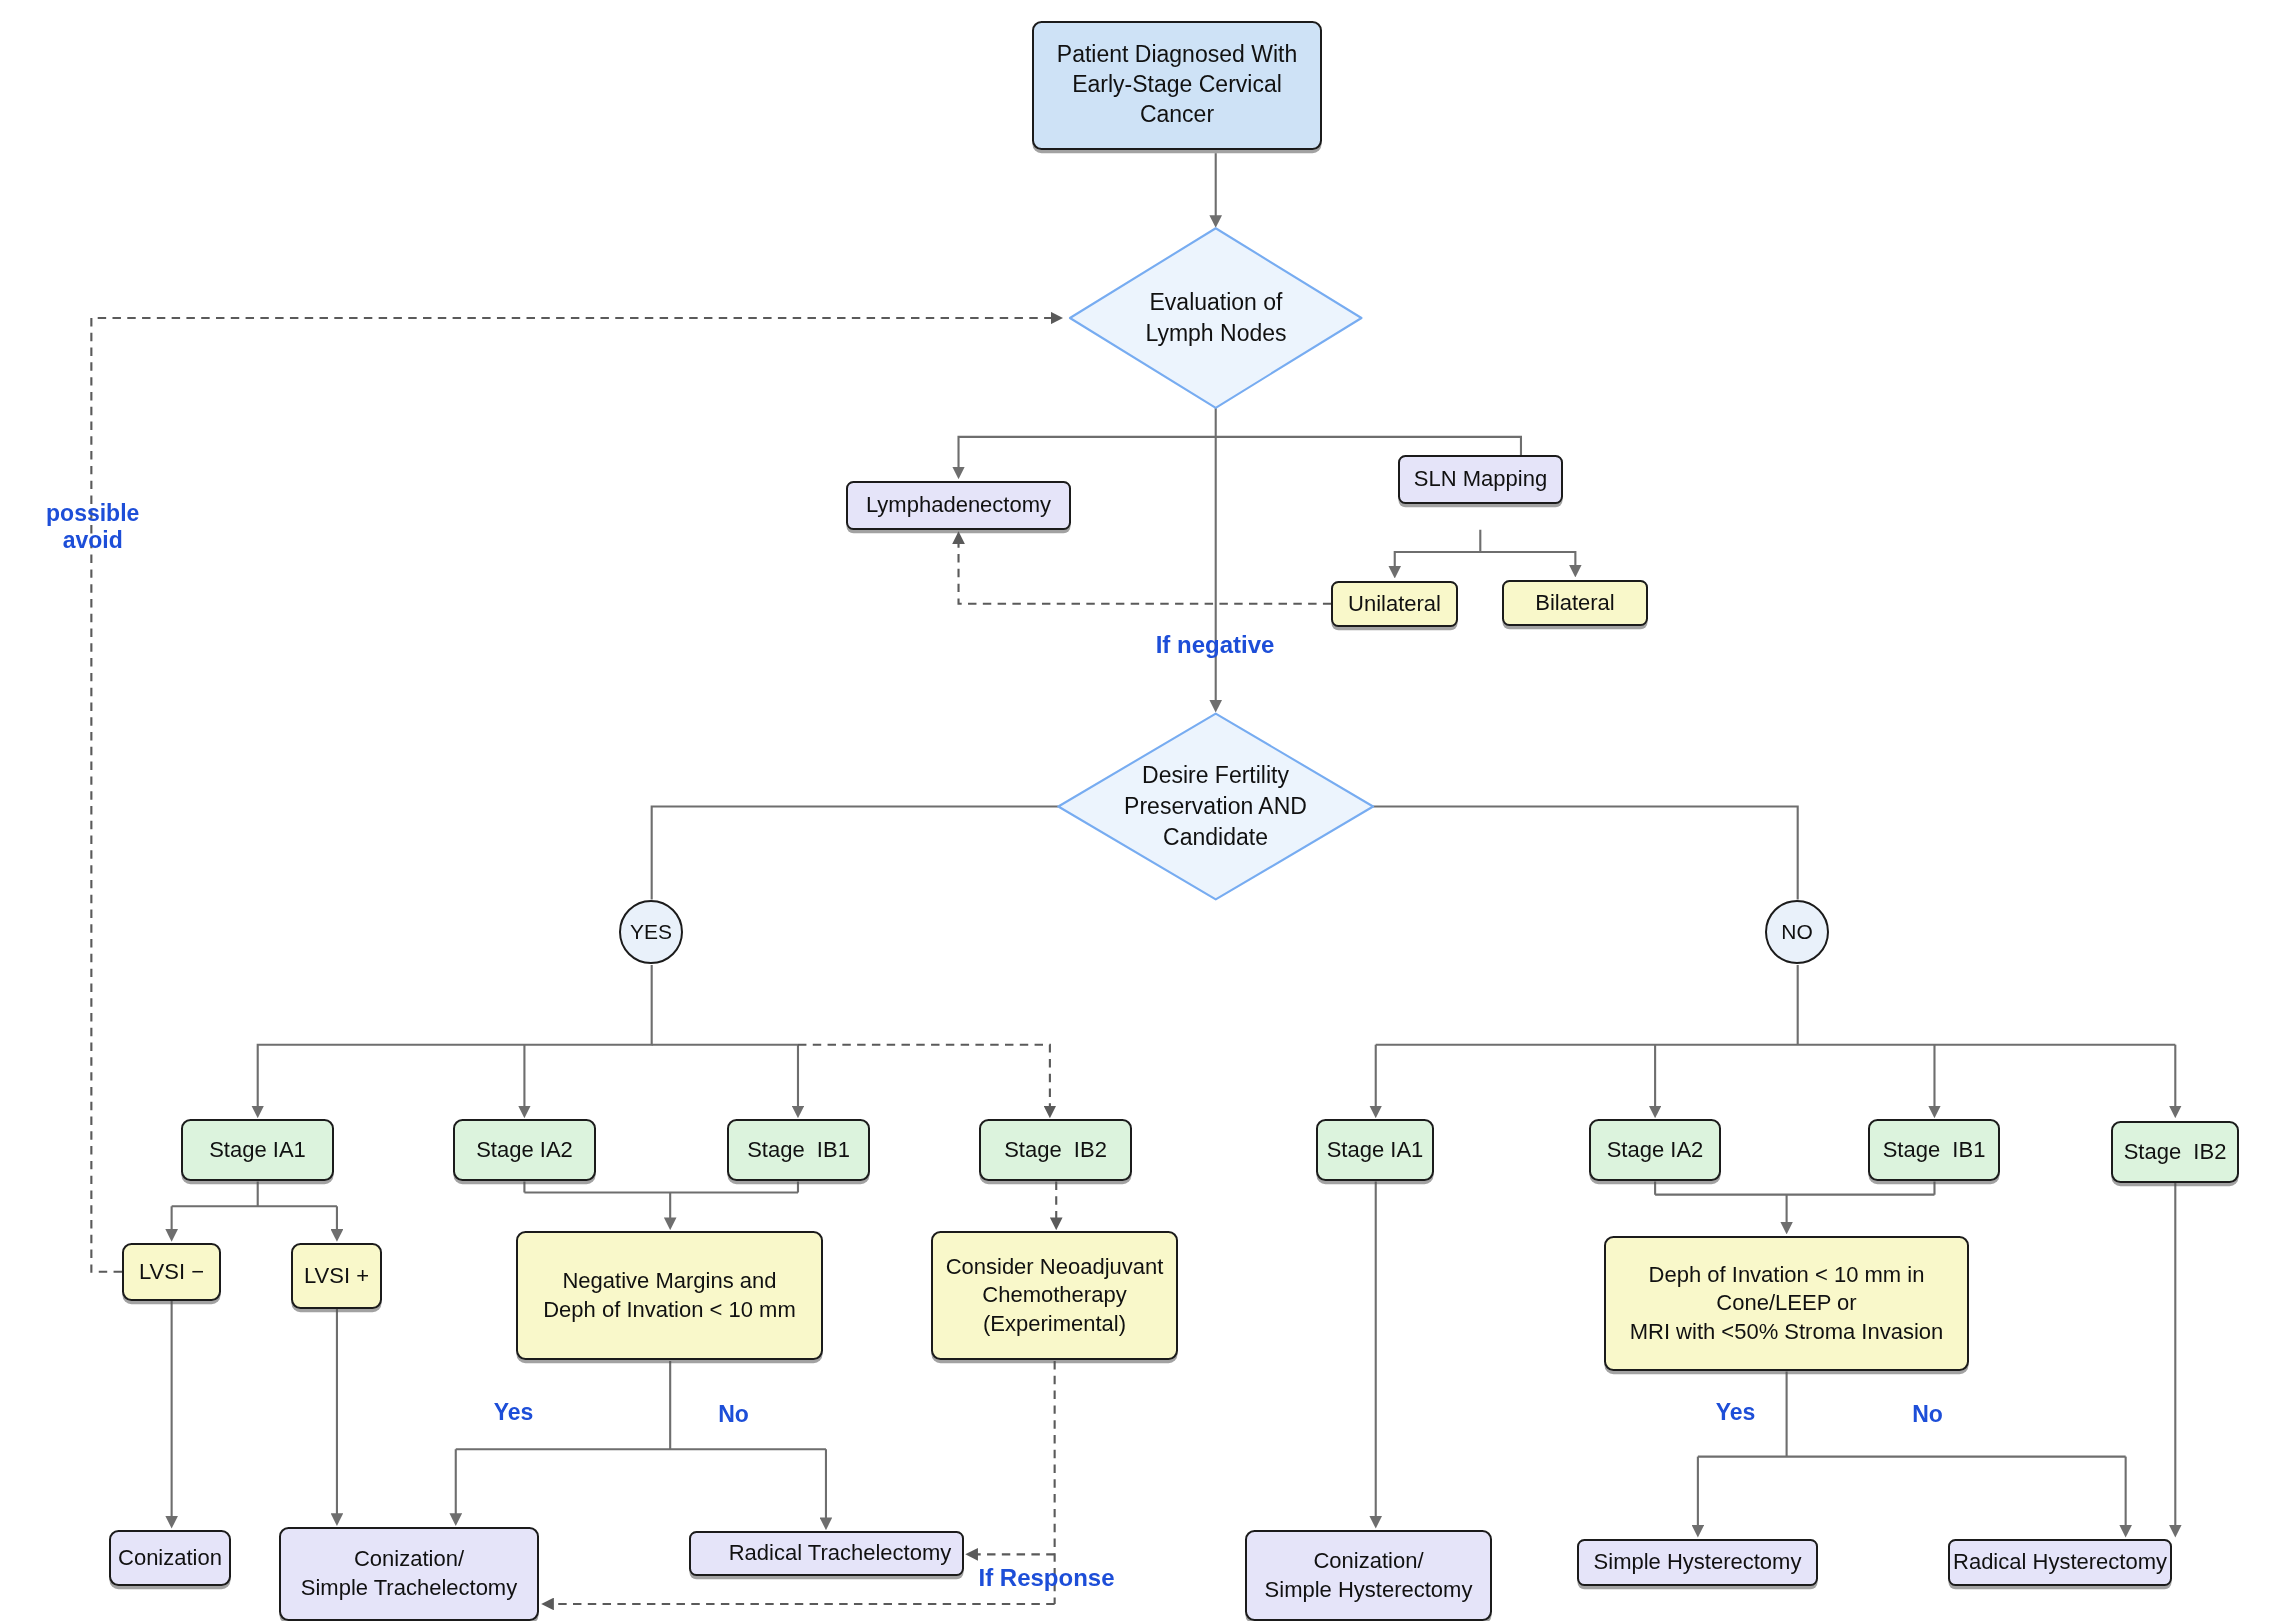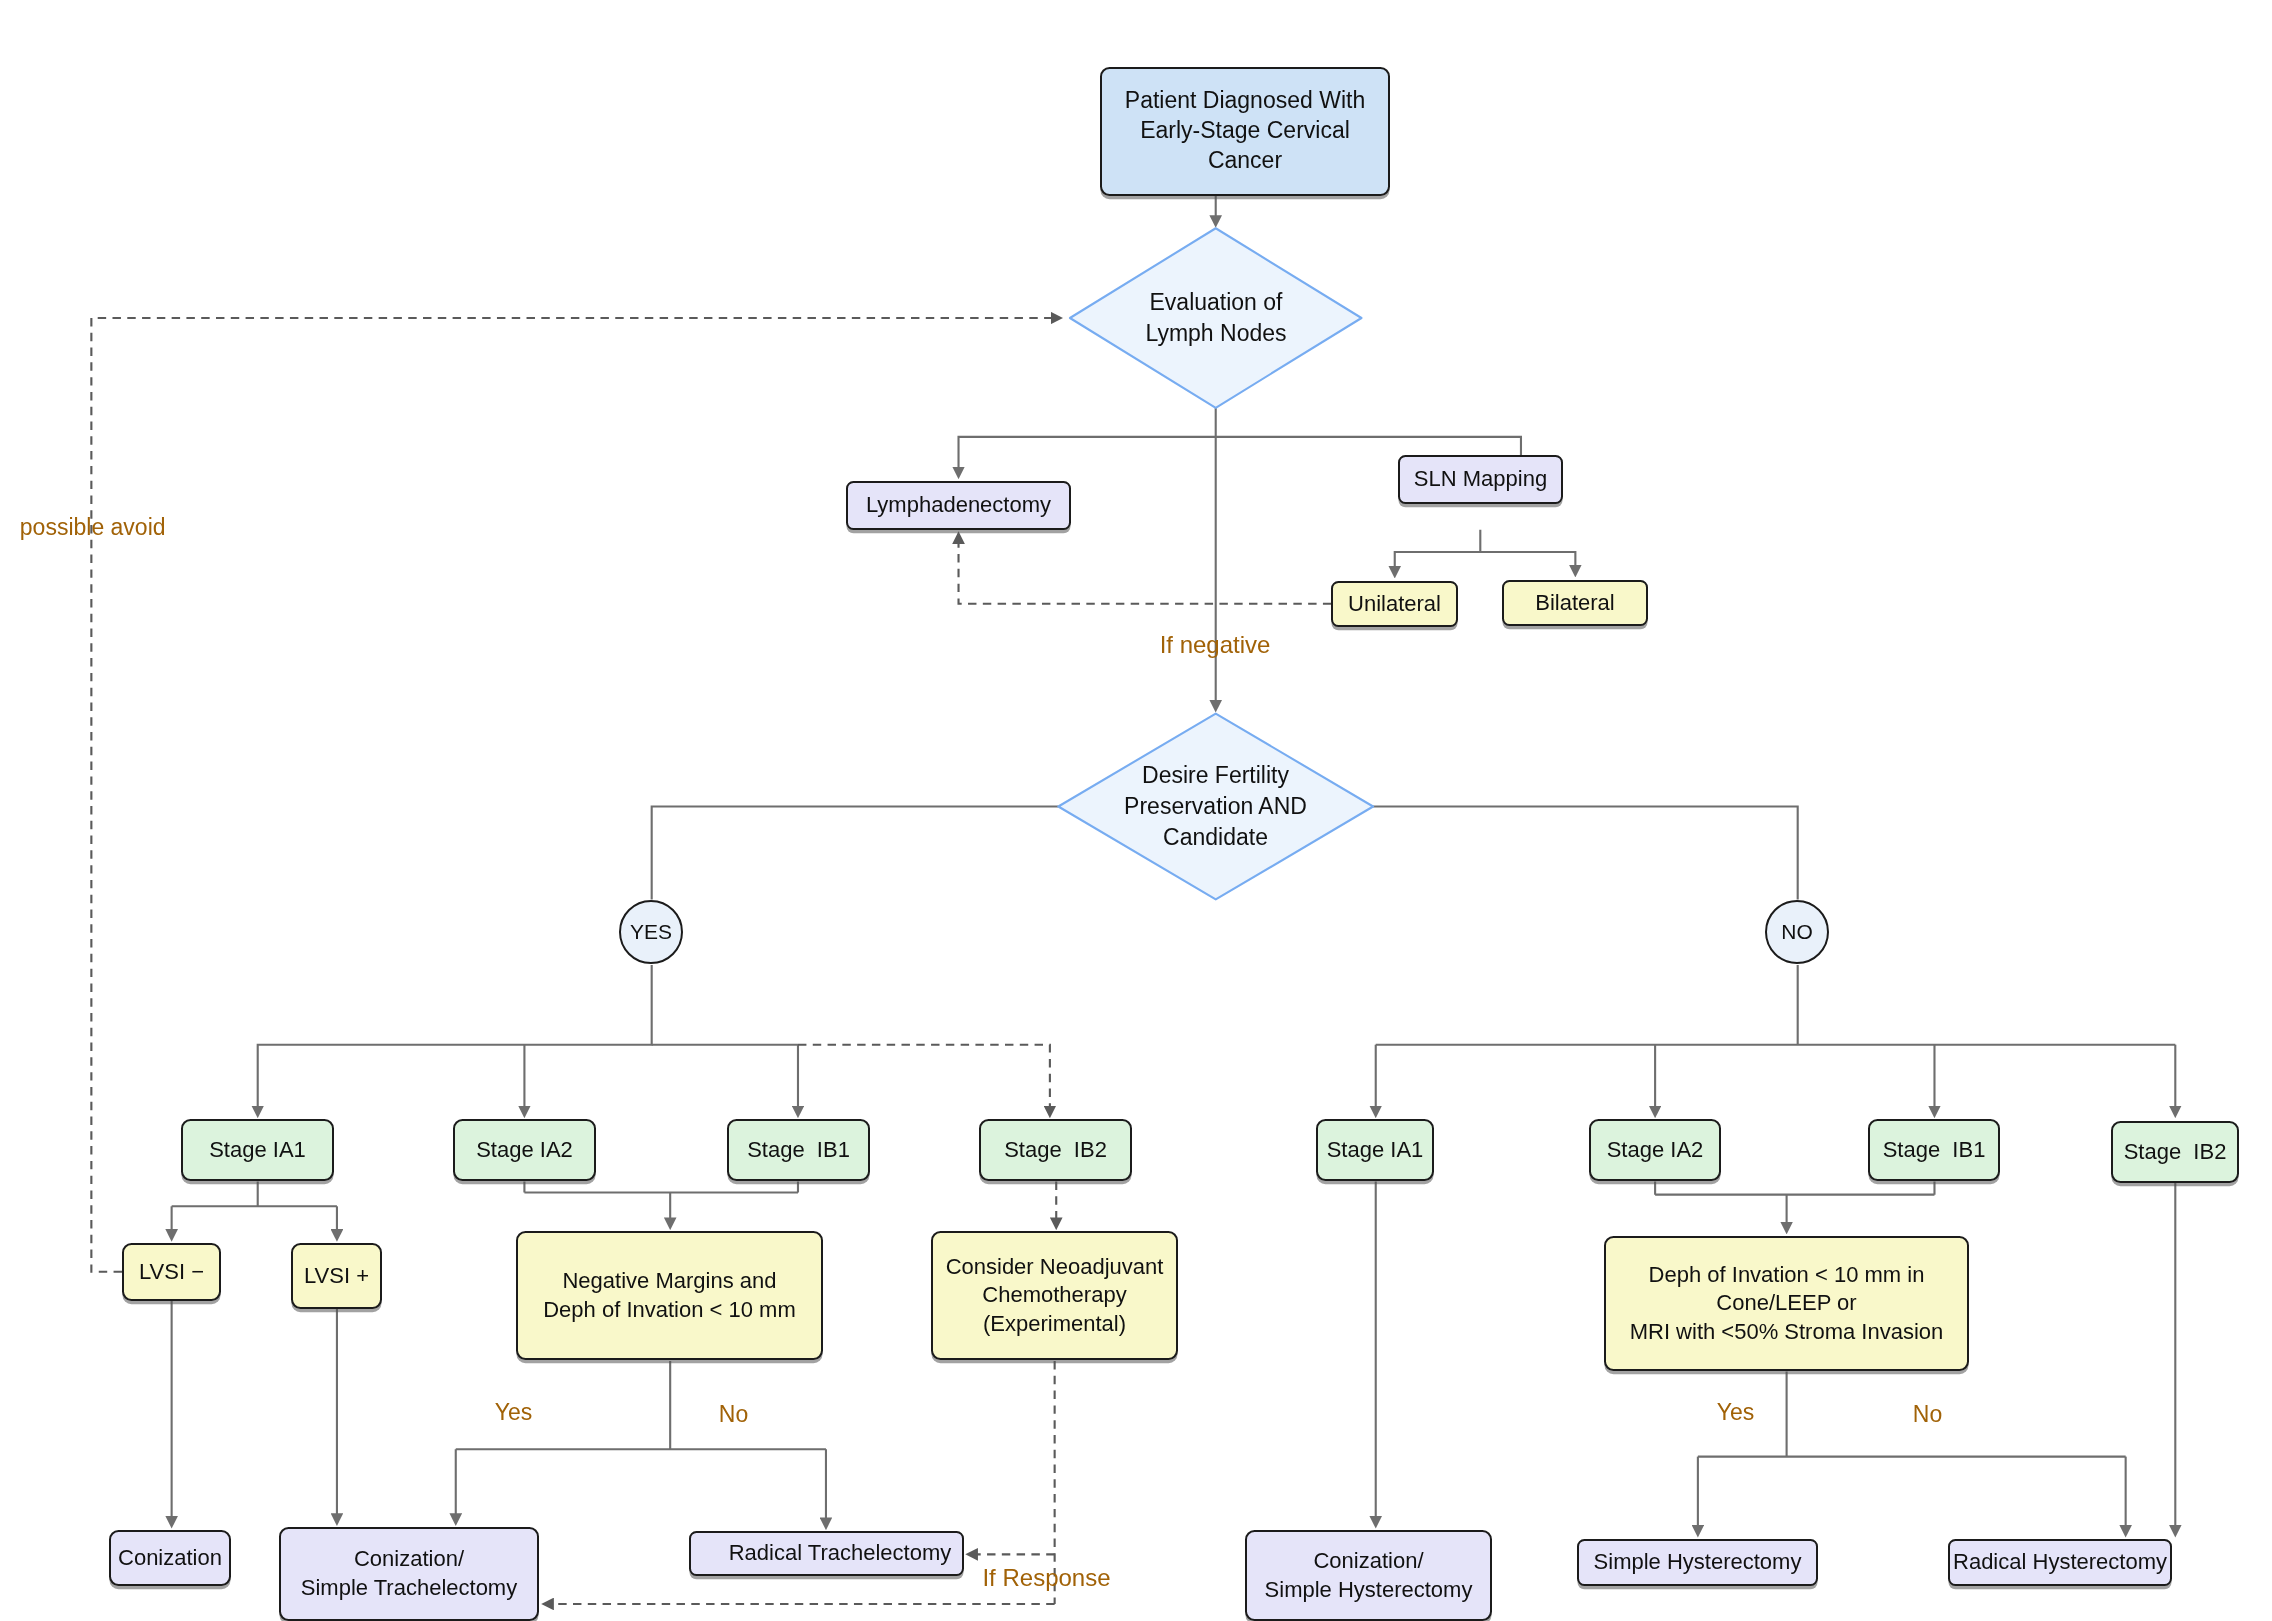--- a/index.html
+++ b/index.html
@@ -17,22 +17,22 @@
         box-shadow:0 3.7px 0 -0.5px rgba(85,85,85,.55);}
   .blue{background:var(--blue,#cee2f6);font-size:23px;}
   .lav{background:var(--lavender,#e5e4f9);}
   .yel{background:var(--yellow,#f9f8ca);}
   .grn{background:var(--green,#dcf3dd);}
   .circle{position:absolute;box-sizing:border-box;border:2.1px solid var(--node-border,#1b1b1b);
         border-radius:50%;display:flex;align-items:center;justify-content:center;
         background:var(--circle,#e9f1fa);font-size:21px;box-shadow:none;}
   .dtext{position:absolute;display:flex;align-items:center;justify-content:center;text-align:center;
         font-size:23px;line-height:1.35;white-space:pre-wrap;}
-  .elabel{position:absolute;display:flex;align-items:center;justify-content:center;text-align:left;
-        font-weight:400;font-size:23px;color:#a16207;}
+  .elabel{position:absolute;display:flex;align-items:center;justify-content:center;text-align:center;
+        font-weight:700;font-size:23px;color:#1d4ed8;}
 </style>
 </head>
 <body>
 
 <div id="canvas">
 
   <svg class="edges" width="2273" height="1622" viewBox="0 0 4304 3071">
     <defs>
       <marker id="arr" viewBox="0 0 10 10" refX="7" refY="5" markerWidth="6" markerHeight="6" orient="auto-start-reverse">
         <path class="arrfill" d="M0 0 L10 5 L0 10 z"></path>
@@ -94,21 +94,21 @@
       <polygon class="diamond" points="2302,1351 2600,1527 2302,1703 2004,1527"></polygon>
     </g>
   </svg>
 
   <div class="dtext" style="left:1105px;top:260px;width:222px;height:116px;">Evaluation of
 Lymph Nodes</div>
   <div class="dtext" style="left:1089px;top:738px;width:253px;height:137px;">Desire Fertility
 Preservation AND
 Candidate</div>
 
-  <div class="node blue" style="left:1100px;top:20.6px;width:290px;height:129px;margin-top:46px;">Patient Diagnosed With
+  <div class="node blue" style="left:1032px;top:20.6px;width:290px;height:129px;">Patient Diagnosed With
 Early-Stage Cervical
 Cancer</div>
 
   <div class="node lav" style="left:846px;top:481px;width:225px;height:49px;border-radius:7.4px;">Lymphadenectomy</div>
   <div class="node lav" style="left:1398px;top:455px;width:165px;height:49px;border-radius:7.4px;">SLN Mapping</div>
 
   <div class="node yel" style="left:1331px;top:581px;width:127px;height:46px;border-radius:7.4px;">Unilateral</div>
   <div class="node yel" style="left:1502px;top:580px;width:146px;height:46px;border-radius:7.4px;">Bilateral</div>
 
   <div class="circle" style="left:619px;top:900px;width:64px;height:64px;">YES</div>

